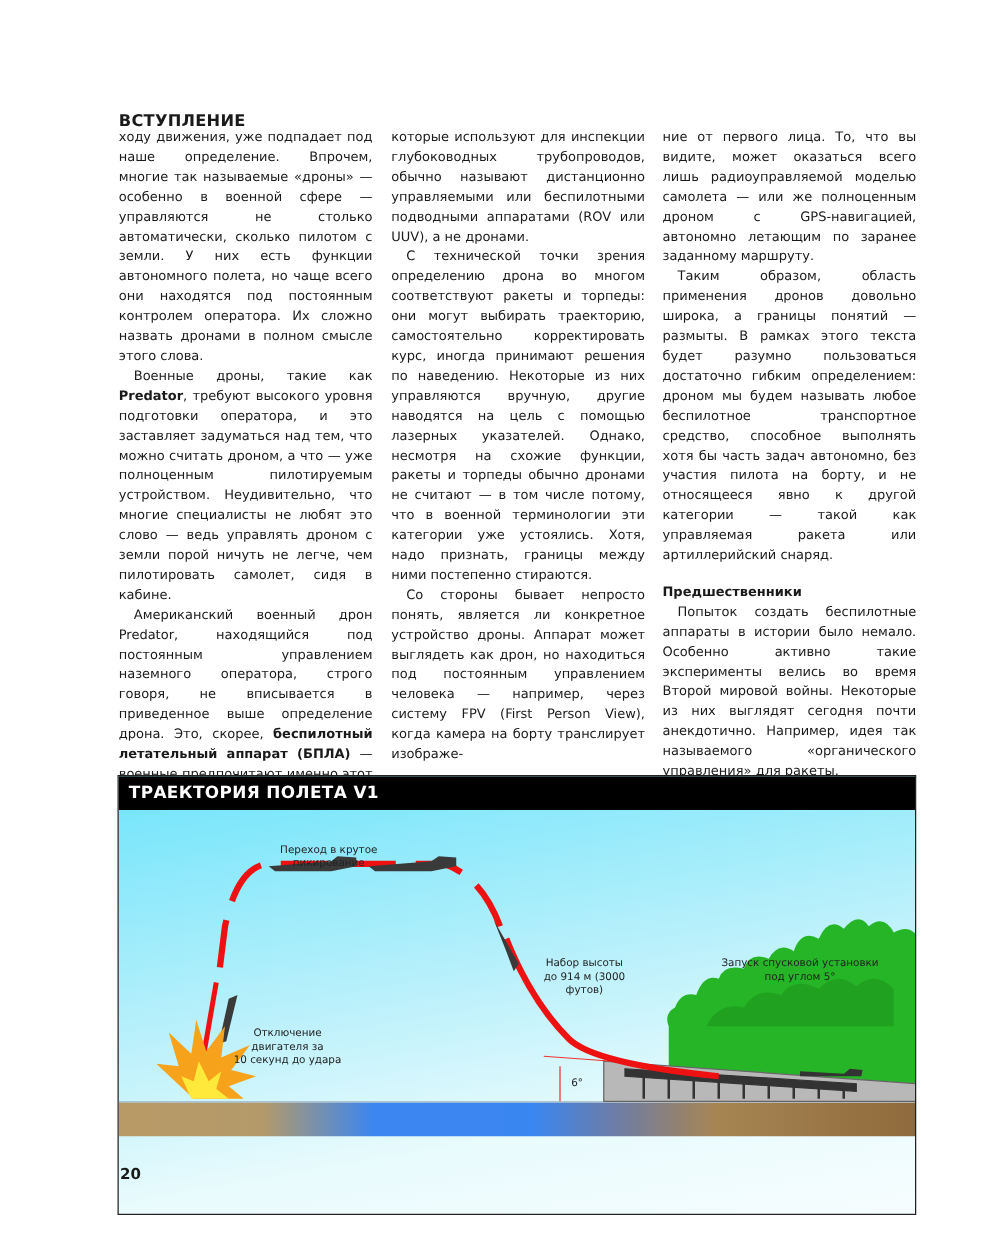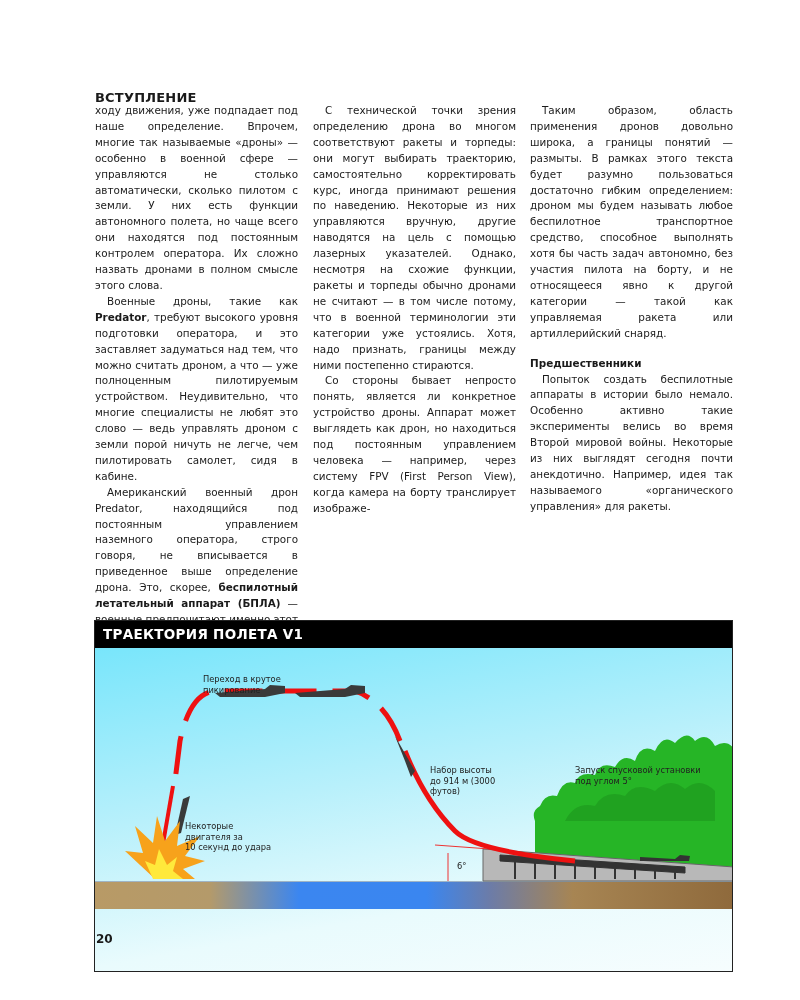--- a/index.html
+++ b/index.html
@@ -34,44 +34,46 @@
     color: #fff; font-weight: bold; font-size: 13.5px; line-height: 27px; padding-left: 8px; box-sizing: border-box;
     letter-spacing: 0.3px;
   }
   .ground {
     position: absolute; left: 0; top: 260px; width: 100%; height: 27px;
     background: linear-gradient(90deg, #b89a66 0%, #b49a6a 18%, #3b86f0 32%, #3a86f0 52%, #6c7ca8 62%, #a78553 75%, #8f6a3c 100%);
     border-top: 1px solid #9fb4c4;
   }
   .svg-layer { position: absolute; left: 0; top: 0; }
   .label {
-    position: absolute; font-size: 8.3px; line-height: 10.5px; text-align: left; color: #222;
+    position: absolute; font-size: 8.3px; line-height: 10.5px; text-align: center; color: #222;
     font-family: "DejaVu Sans", sans-serif;
   }
   .page-number {
     position: absolute; left: 96px; top: 932px; font-weight: bold; font-size: 12px;
   }
 </style>
 </head>
 <body>
 
 <div class="section-header">ВСТУПЛЕНИЕ</div>
 
 <div class="col" id="col1">
   <p>ходу движения, уже подпадает под наше определение. Впрочем, многие так называемые «дроны» — особенно в военной сфере — управляются не столько автоматически, сколько пилотом с земли. У них есть функции автономного полета, но чаще всего они находятся под постоянным контролем оператора. Их сложно назвать дронами в полном смысле этого слова.</p>
   <p class="indent"><span>Военные дроны, такие как </span><b>Predator</b><span>, требуют высокого уровня подготовки оператора, и это заставляет задуматься над тем, что можно считать дроном, а что — уже полноценным пилотируемым устройством. Неудивительно, что многие специалисты не любят это слово — ведь управлять дроном с земли порой ничуть не легче, чем пилотировать самолет, сидя в кабине.</span></p>
   <p class="indent"><span>Американский военный дрон Predator, находящийся под постоянным управлением наземного оператора, строго говоря, не вписывается в приведенное выше определение дрона. Это, скорее, </span><b>беспилотный летательный аппарат (БПЛА)</b><span> — военные предпочитают именно этот термин. Точно так же устройства,</span></p>
 </div>
 
 <div class="col" id="col2">
+  <p>которые используют для инспекции глубоководных трубопроводов, обычно называют дистанционно управляемыми или беспилотными подводными аппаратами (ROV или UUV), а не дронами.</p>
   <p class="indent">С технической точки зрения определению дрона во многом соответствуют ракеты и торпеды: они могут выбирать траекторию, самостоятельно корректировать курс, иногда принимают решения по наведению. Некоторые из них управляются вручную, другие наводятся на цель с помощью лазерных указателей. Однако, несмотря на схожие функции, ракеты и торпеды обычно дронами не считают — в том числе потому, что в военной терминологии эти категории уже устоялись. Хотя, надо признать, границы между ними постепенно стираются.</p>
   <p class="indent">Со стороны бывает непросто понять, является ли конкретное устройство дроны. Аппарат может выглядеть как дрон, но находиться под постоянным управлением человека — например, через систему FPV (First Person View), когда камера на борту транслирует изображе-</p>
 </div>
 
 <div class="col" id="col3">
+  <p>ние от первого лица. То, что вы видите, может оказаться всего лишь радиоуправляемой моделью самолета — или же полноценным дроном с GPS-навигацией, автономно летающим по заранее заданному маршруту.</p>
   <p class="indent">Таким образом, область применения дронов довольно широка, а границы понятий — размыты. В рамках этого текста будет разумно пользоваться достаточно гибким определением: дроном мы будем называть любое беспилотное транспортное средство, способное выполнять хотя бы часть задач автономно, без участия пилота на борту, и не относящееся явно к другой категории — такой как управляемая ракета или артиллерийский снаряд.</p>
   <h4>Предшественники</h4>
   <p class="indent">Попыток создать беспилотные аппараты в истории было немало. Особенно активно такие эксперименты велись во время Второй мировой войны. Некоторые из них выглядят сегодня почти анекдотично. Например, идея так называемого «органического управления» для ракеты.</p>
 </div>
 
 <div class="diagram">
   <div class="ground"></div>
 
   <svg class="svg-layer" width="639" height="287" viewBox="0 0 639 287">
 
@@ -128,20 +130,20 @@
   <div class="label" style="left:335px; top:144px; width:75px;">
     <div>Набор высоты</div>
       <div>до 914 м (3000</div>
       <div>футов)</div>
   </div>
   <div class="label" style="left:480px; top:144px; width:130px;">
     <div>Запуск спусковой установки</div>
       <div>под углом 5°</div>
   </div>
   <div class="label" style="left:90px; top:200px; width:90px;">
-    <div>Некоторые</div>
+    <div>Отключение</div>
       <div>двигателя за</div>
       <div>10 секунд до удара</div>
   </div>
   <div class="label" style="left:362px; top:240px; width:20px; text-align:left;">6°</div>
 </div>
 
 <div class="page-number">20</div>
 
 </body></html>

